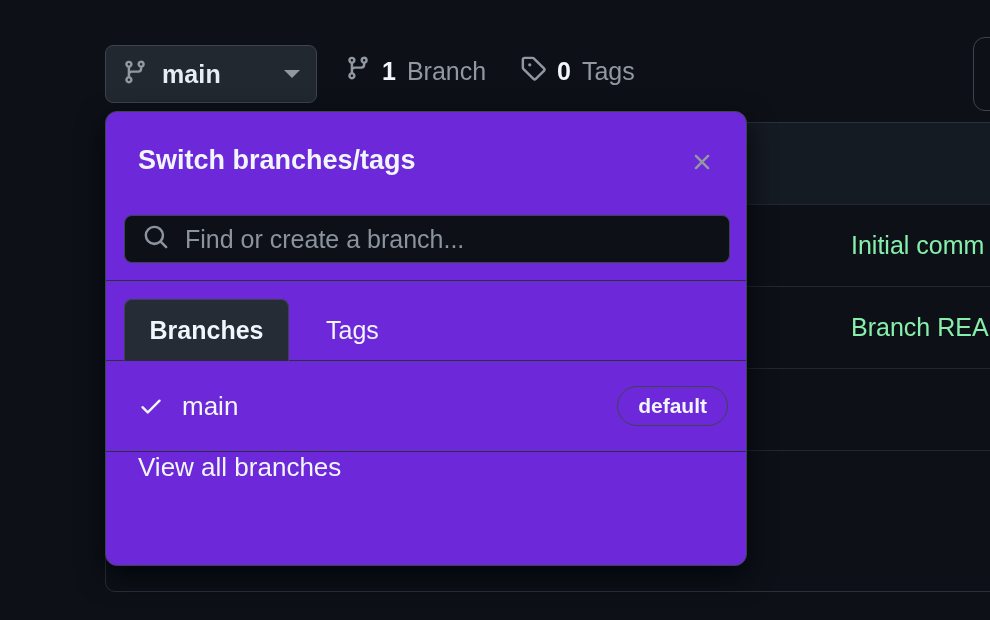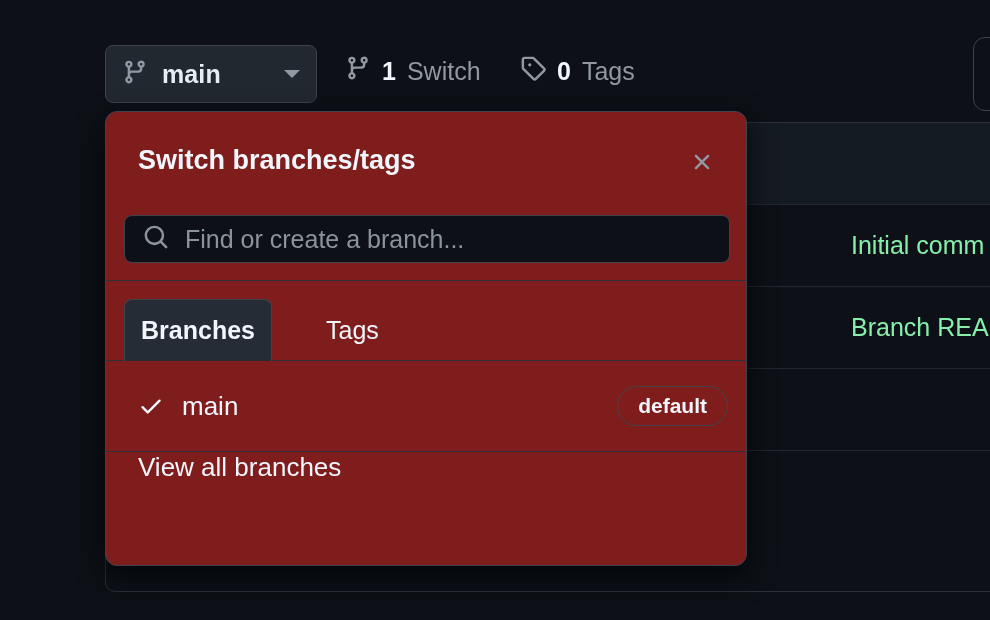--- a/index.html
+++ b/index.html
@@ -113,21 +113,21 @@
   }
 
   
   .dropdown {
     position: absolute;
     left: 105px;
     top: 111px;
     width: 642px;
     height: 455px;
     box-sizing: border-box;
-    background: #7f1d1d;
+    background: #6d28d9;
     border: 1px solid #3d444d;
     border-radius: 12px;
     box-shadow: 0 10px 28px rgba(1,4,9,.85);
     overflow: hidden;
   }
 
   .dd-header {
     position: relative;
     height: 169px;
     border-bottom: 1px solid #2a313c;
@@ -189,21 +189,21 @@
     box-sizing: border-box;
     display: flex;
     align-items: center;
     justify-content: center;
     font-size: 25px;
     color: #f0f6fc;
     cursor: pointer;
   }
   .tab.active {
     left: 18px;
-    width: 148px;
+    width: 165px;
     background: #262c36;
     border: 1px solid #3d444d;
     border-bottom: none;
     border-radius: 8px 8px 0 0;
     font-weight: bold;
   }
   .tab.inactive {
     left: 200px;
     width: 140px;
     justify-content: flex-start;
@@ -291,21 +291,21 @@
     <span class="caret"></span>
   </div>
 
   <div class="meta meta-branches">
     <span>
       <svg width="26" height="26" viewBox="0 0 16 16" fill="#9198a1" aria-hidden="true">
         <path d="M9.5 3.25a2.25 2.25 0 1 1 3 2.122V6A2.5 2.5 0 0 1 10 8.5H6a1 1 0 0 0-1 1v1.128a2.251 2.251 0 1 1-1.5 0V5.372a2.25 2.25 0 1 1 1.5 0v1.836A2.493 2.493 0 0 1 6 7h4a1 1 0 0 0 1-1v-.628A2.25 2.25 0 0 1 9.5 3.25Zm-6 0a.75.75 0 1 0 1.5 0 .75.75 0 0 0-1.5 0Zm8.25-.75a.75.75 0 1 0 0 1.5.75.75 0 0 0 0-1.5ZM4.25 12a.75.75 0 1 0 0 1.5.75.75 0 0 0 0-1.5Z"></path>
       </svg>
     </span>
     <span class="num">1</span>
-    <span>Switch</span>
+    <span>Branch</span>
   </div>
 
   <div class="meta meta-tags">
     <span>
       <svg width="26" height="26" viewBox="0 0 16 16" fill="#9198a1" aria-hidden="true">
         <path d="M1 7.775V2.75C1 1.784 1.784 1 2.75 1h5.025c.464 0 .91.184 1.238.513l6.25 6.25a1.75 1.75 0 0 1 0 2.474l-5.026 5.026a1.75 1.75 0 0 1-2.474 0l-6.25-6.25A1.752 1.752 0 0 1 1 7.775Zm1.5 0c0 .066.026.13.073.177l6.25 6.25a.25.25 0 0 0 .354 0l5.025-5.025a.25.25 0 0 0 0-.354l-6.25-6.25a.25.25 0 0 0-.177-.073H2.75a.25.25 0 0 0-.25.25ZM6 5a1 1 0 1 1 0 2 1 1 0 0 1 0-2Z"></path>
       </svg>
     </span>
     <span class="num">0</span>
     <span>Tags</span>

